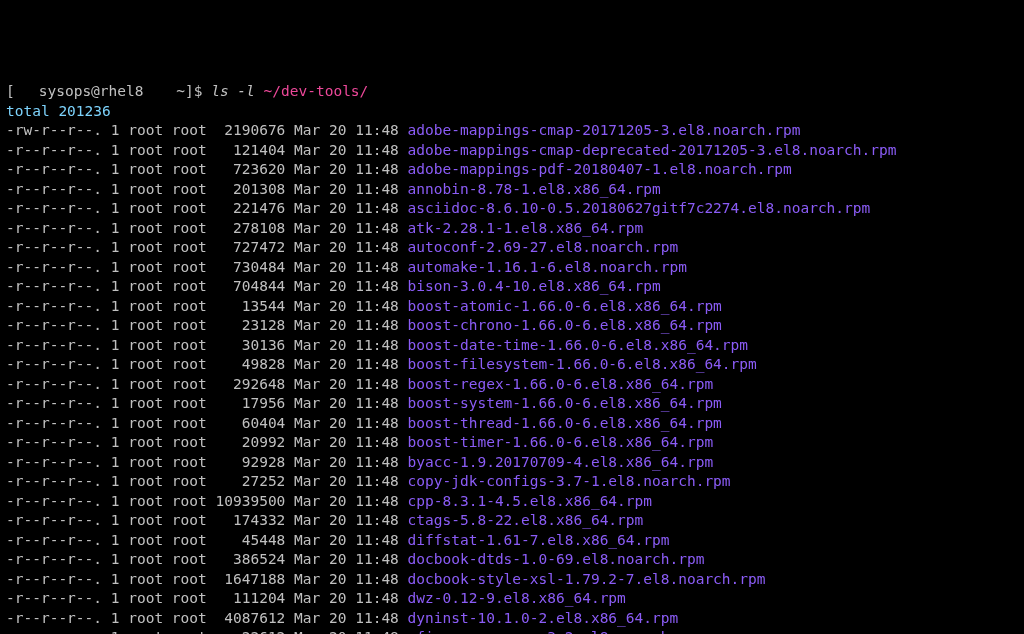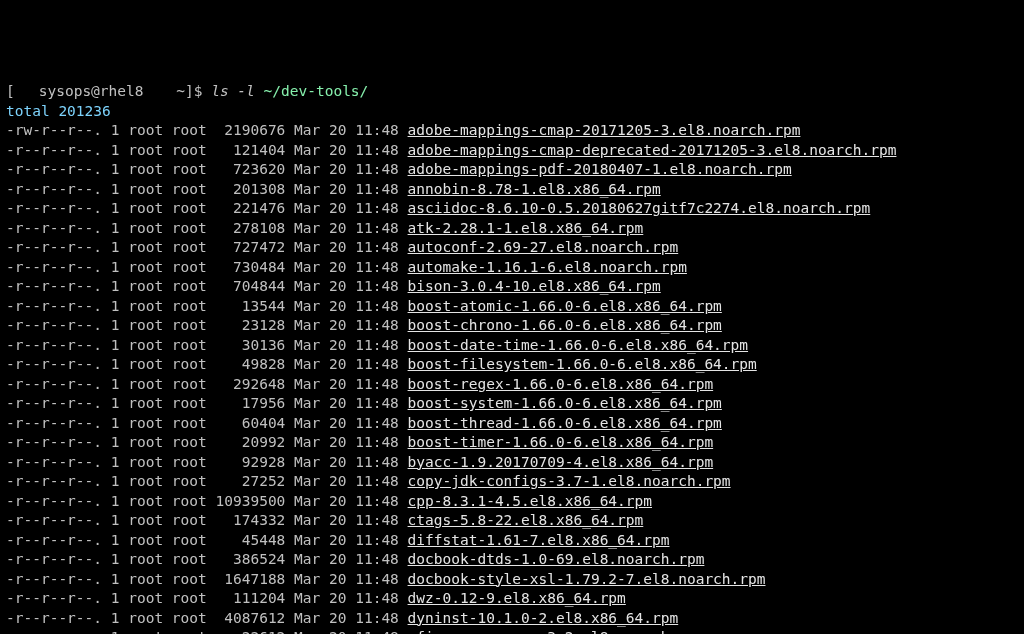--- a/index.html
+++ b/index.html
@@ -13,24 +13,24 @@
     letter-spacing: 0px;
     white-space: pre;
     width: 1024px;
     height: 634px;
     overflow: hidden;
   }
   .prompt-bracket { color: #c0c0c0; }
   .prompt-user    { color: #c0c0c0; margin-left: 24px; }
   .prompt-dollar  { color: #c0c0c0; }
   .cmd            { color: #c0c0c0; font-style: italic; }
-  .cmd-path       { color: #86efac; text-align: right; }
+  .cmd-path       { color: #ec4899; text-align: right; }
   .total          { color: #7dd3fc; }
   .row            { color: #c0c0c0; }
-  .fname          { color: #e5e5e5; text-decoration: underline; }
+  .fname          { color: #8b5cf6; }
 </style>
 </head>
 <body>
 
 
 
 <div id="terminal"><div><span class="prompt-bracket">[</span><span class="prompt-user">sysops@rhel8</span><span class="prompt-bracket"> </span><span class="prompt-user">~</span><span class="prompt-bracket">]</span><span class="prompt-dollar">$</span><span> </span><span class="cmd">ls -l</span><span> </span><span class="cmd-path">~/dev-tools/</span></div><div class="total">total 201236</div><div><span class="row">-rw-r--r--. 1 root root  2190676 Mar 20 11:48 </span><span class="fname">adobe-mappings-cmap-20171205-3.el8.noarch.rpm</span></div><div><span class="row">-r--r--r--. 1 root root   121404 Mar 20 11:48 </span><span class="fname">adobe-mappings-cmap-deprecated-20171205-3.el8.noarch.rpm</span></div><div><span class="row">-r--r--r--. 1 root root   723620 Mar 20 11:48 </span><span class="fname">adobe-mappings-pdf-20180407-1.el8.noarch.rpm</span></div><div><span class="row">-r--r--r--. 1 root root   201308 Mar 20 11:48 </span><span class="fname">annobin-8.78-1.el8.x86_64.rpm</span></div><div><span class="row">-r--r--r--. 1 root root   221476 Mar 20 11:48 </span><span class="fname">asciidoc-8.6.10-0.5.20180627gitf7c2274.el8.noarch.rpm</span></div><div><span class="row">-r--r--r--. 1 root root   278108 Mar 20 11:48 </span><span class="fname">atk-2.28.1-1.el8.x86_64.rpm</span></div><div><span class="row">-r--r--r--. 1 root root   727472 Mar 20 11:48 </span><span class="fname">autoconf-2.69-27.el8.noarch.rpm</span></div><div><span class="row">-r--r--r--. 1 root root   730484 Mar 20 11:48 </span><span class="fname">automake-1.16.1-6.el8.noarch.rpm</span></div><div><span class="row">-r--r--r--. 1 root root   704844 Mar 20 11:48 </span><span class="fname">bison-3.0.4-10.el8.x86_64.rpm</span></div><div><span class="row">-r--r--r--. 1 root root    13544 Mar 20 11:48 </span><span class="fname">boost-atomic-1.66.0-6.el8.x86_64.rpm</span></div><div><span class="row">-r--r--r--. 1 root root    23128 Mar 20 11:48 </span><span class="fname">boost-chrono-1.66.0-6.el8.x86_64.rpm</span></div><div><span class="row">-r--r--r--. 1 root root    30136 Mar 20 11:48 </span><span class="fname">boost-date-time-1.66.0-6.el8.x86_64.rpm</span></div><div><span class="row">-r--r--r--. 1 root root    49828 Mar 20 11:48 </span><span class="fname">boost-filesystem-1.66.0-6.el8.x86_64.rpm</span></div><div><span class="row">-r--r--r--. 1 root root   292648 Mar 20 11:48 </span><span class="fname">boost-regex-1.66.0-6.el8.x86_64.rpm</span></div><div><span class="row">-r--r--r--. 1 root root    17956 Mar 20 11:48 </span><span class="fname">boost-system-1.66.0-6.el8.x86_64.rpm</span></div><div><span class="row">-r--r--r--. 1 root root    60404 Mar 20 11:48 </span><span class="fname">boost-thread-1.66.0-6.el8.x86_64.rpm</span></div><div><span class="row">-r--r--r--. 1 root root    20992 Mar 20 11:48 </span><span class="fname">boost-timer-1.66.0-6.el8.x86_64.rpm</span></div><div><span class="row">-r--r--r--. 1 root root    92928 Mar 20 11:48 </span><span class="fname">byacc-1.9.20170709-4.el8.x86_64.rpm</span></div><div><span class="row">-r--r--r--. 1 root root    27252 Mar 20 11:48 </span><span class="fname">copy-jdk-configs-3.7-1.el8.noarch.rpm</span></div><div><span class="row">-r--r--r--. 1 root root 10939500 Mar 20 11:48 </span><span class="fname">cpp-8.3.1-4.5.el8.x86_64.rpm</span></div><div><span class="row">-r--r--r--. 1 root root   174332 Mar 20 11:48 </span><span class="fname">ctags-5.8-22.el8.x86_64.rpm</span></div><div><span class="row">-r--r--r--. 1 root root    45448 Mar 20 11:48 </span><span class="fname">diffstat-1.61-7.el8.x86_64.rpm</span></div><div><span class="row">-r--r--r--. 1 root root   386524 Mar 20 11:48 </span><span class="fname">docbook-dtds-1.0-69.el8.noarch.rpm</span></div><div><span class="row">-r--r--r--. 1 root root  1647188 Mar 20 11:48 </span><span class="fname">docbook-style-xsl-1.79.2-7.el8.noarch.rpm</span></div><div><span class="row">-r--r--r--. 1 root root   111204 Mar 20 11:48 </span><span class="fname">dwz-0.12-9.el8.x86_64.rpm</span></div><div><span class="row">-r--r--r--. 1 root root  4087612 Mar 20 11:48 </span><span class="fname">dyninst-10.1.0-2.el8.x86_64.rpm</span></div><div><span class="row">-r--r--r--. 1 root root    22612 Mar 20 11:48 </span><span class="fname">efi-srpm-macros-3-2.el8.noarch.rpm</span></div></div>
 
 
 

